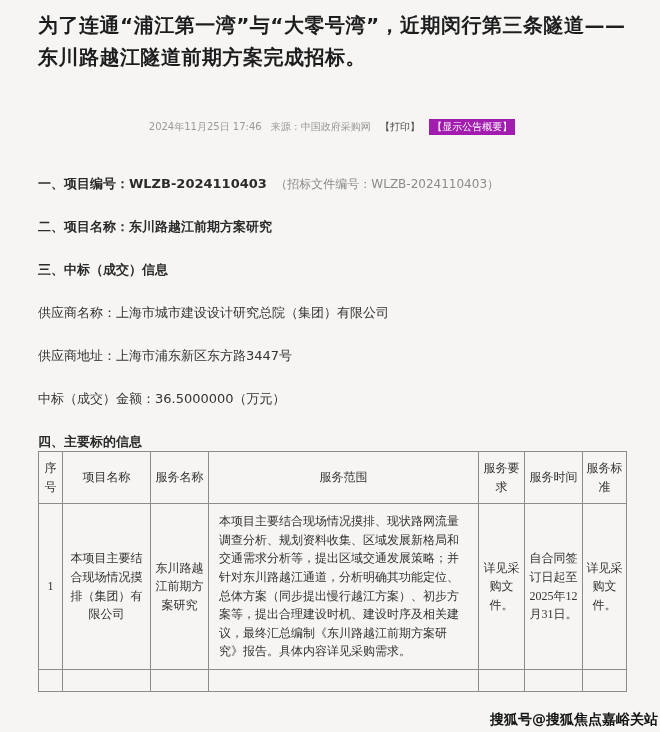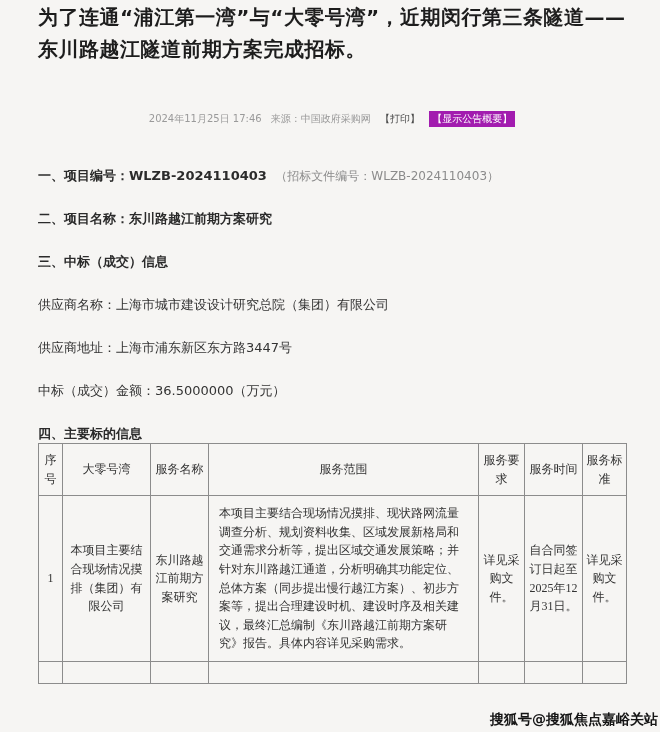--- a/index.html
+++ b/index.html
@@ -5,21 +5,21 @@
   * { box-sizing: border-box; }
   html,body { margin:0; padding:0; }
   body {
     width:660px; height:732px;
     background:#f6f5f3;
     font-family:"DejaVu Sans","Liberation Sans",sans-serif;
     color:#333;
     position:relative;
     overflow:hidden;
   }
-  .content { padding:2px 34px 0 38px; }
+  .content { padding:10px 34px 0 38px; }
 
   .intro {
     font-size:20px;
     line-height:1.58;
     font-weight:700;
     color:#1d1d1d;
     margin:0 0 30px 0;
     letter-spacing:0.5px;
   }
   .title {
@@ -119,21 +119,21 @@
       <col style="width:88px">
       <col style="width:58px">
       <col style="width:270px">
       <col style="width:46px">
       <col style="width:58px">
       <col style="width:44px">
     </colgroup>
     <tbody>
         <tr class="head">
       <th>序号</th>
-      <th>大零号湾</th>
+      <th>项目名称</th>
       <th>服务名称</th>
       <th>服务范围</th>
       <th>服务要求</th>
       <th>服务时间</th>
       <th>服务标准</th>
     </tr>
     <tr>
       <td>1</td>
       <td>本项目主要结合现场情况摸排（集团）有限公司</td>
       <td>东川路越江前期方案研究</td>

